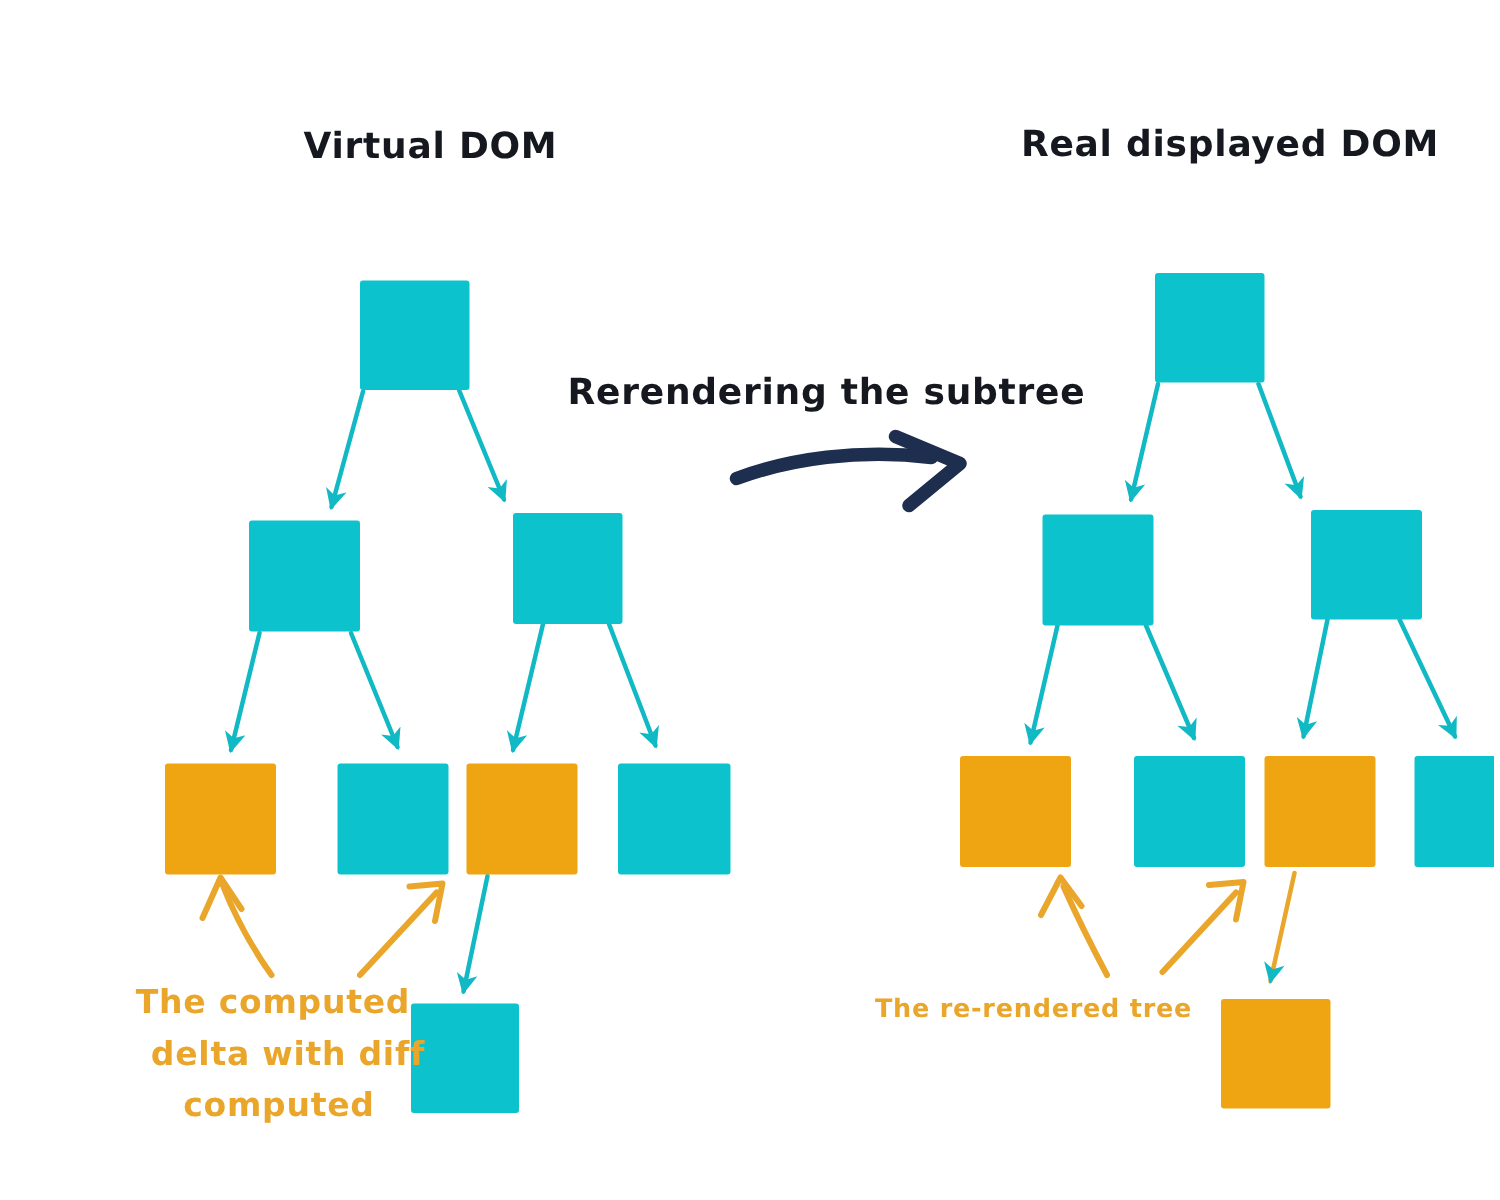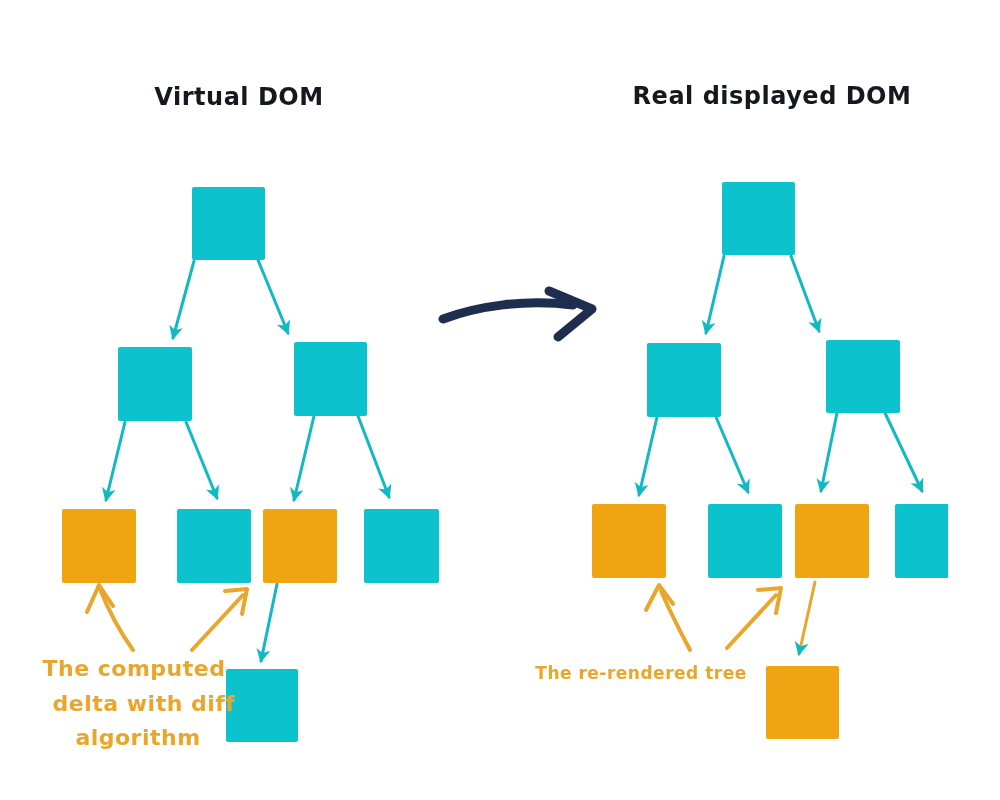--- a/index.html
+++ b/index.html
@@ -1,18 +1,18 @@
 <!DOCTYPE html>
 <html><head>
 <meta charset="utf-8">
 <style>
   html,body{margin:0;padding:0;background:#ffffff;}
   .canvas{
     position:relative;width:948px;height:800px;background:#ffffff;
-    font-family:"DejaVu Sans","Liberation Sans",sans-serif;overflow:hidden;
+    font-family:"DejaVu Sans","Liberation Sans",sans-serif;overflow:hidden;margin-left:48px;
   }
   .arrows{position:absolute;left:0;top:0;width:1000px;height:800px;}
   .node{position:absolute;border-radius:2px;}
   .node[data-color="cyan"]{background:#0cc3cd;}
   .node[data-color="orange"]{background:#eea511;}
   .title{
     position:absolute;transform:translateX(-50%);
     font-weight:bold;font-size:24px;color:#15181f;
     letter-spacing:0.5px;white-space:nowrap;
   }
@@ -69,20 +69,21 @@
     <g stroke="#e9a62a" stroke-width="4" stroke-linecap="round" stroke-linejoin="round">
       <path d="M690,650 Q673,618 661,591"></path>
       <path d="M646,610 L659,585 L673,604"></path>
       <path d="M727,648 L776,595"></path>
       <path d="M758,590 L781,588 L776,613"></path>
     </g>
   </svg>
 
   <div class="title" style="left:239px;top:83px">Virtual DOM</div>
   <div class="title" style="left:772px;top:82px">Real displayed DOM</div>
+  <div class="title" style="left:503px;top:247px">Rerendering the subtree</div>
 
   <div>
     <div class="node" style="left:192px;top:187px;width:73px;height:73px" data-color="cyan"></div>
     <div class="node" style="left:118px;top:347px;width:74px;height:74px" data-color="cyan"></div>
     <div class="node" style="left:294px;top:342px;width:73px;height:74px" data-color="cyan"></div>
     <div class="node" style="left:62px;top:509px;width:74px;height:74px" data-color="orange"></div>
     <div class="node" style="left:177px;top:509px;width:74px;height:74px" data-color="cyan"></div>
     <div class="node" style="left:263px;top:509px;width:74px;height:74px" data-color="orange"></div>
     <div class="node" style="left:364px;top:509px;width:75px;height:74px" data-color="cyan"></div>
     <div class="node" style="left:226px;top:669px;width:72px;height:73px" data-color="cyan"></div>
@@ -95,17 +96,17 @@
     <div class="node" style="left:592px;top:504px;width:74px;height:74px" data-color="orange"></div>
     <div class="node" style="left:708px;top:504px;width:74px;height:74px" data-color="cyan"></div>
     <div class="node" style="left:795px;top:504px;width:74px;height:74px" data-color="orange"></div>
     <div class="node" style="left:895px;top:504px;width:73px;height:74px" data-color="cyan"></div>
     <div class="node" style="left:766px;top:666px;width:73px;height:73px" data-color="orange"></div>
   </div>
 
   <div>
     <div class="note" style="left:134px;top:656px">The computed</div>
     <div class="note" style="left:144px;top:691px">delta with diff</div>
-    <div class="note" style="left:138px;top:725px">algorithm</div>
+    <div class="note" style="left:138px;top:725px">computed</div>
   </div>
   <div class="note" style="left:641px;top:663px;font-size:17px">The re-rendered tree</div>
 
 </div>
 
 </body></html>

